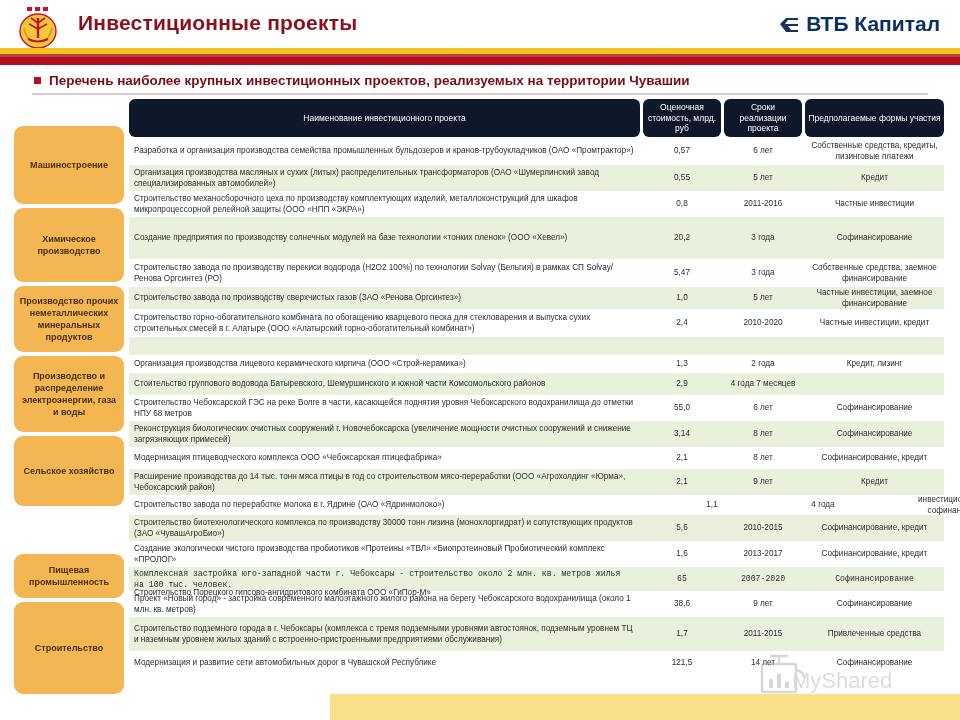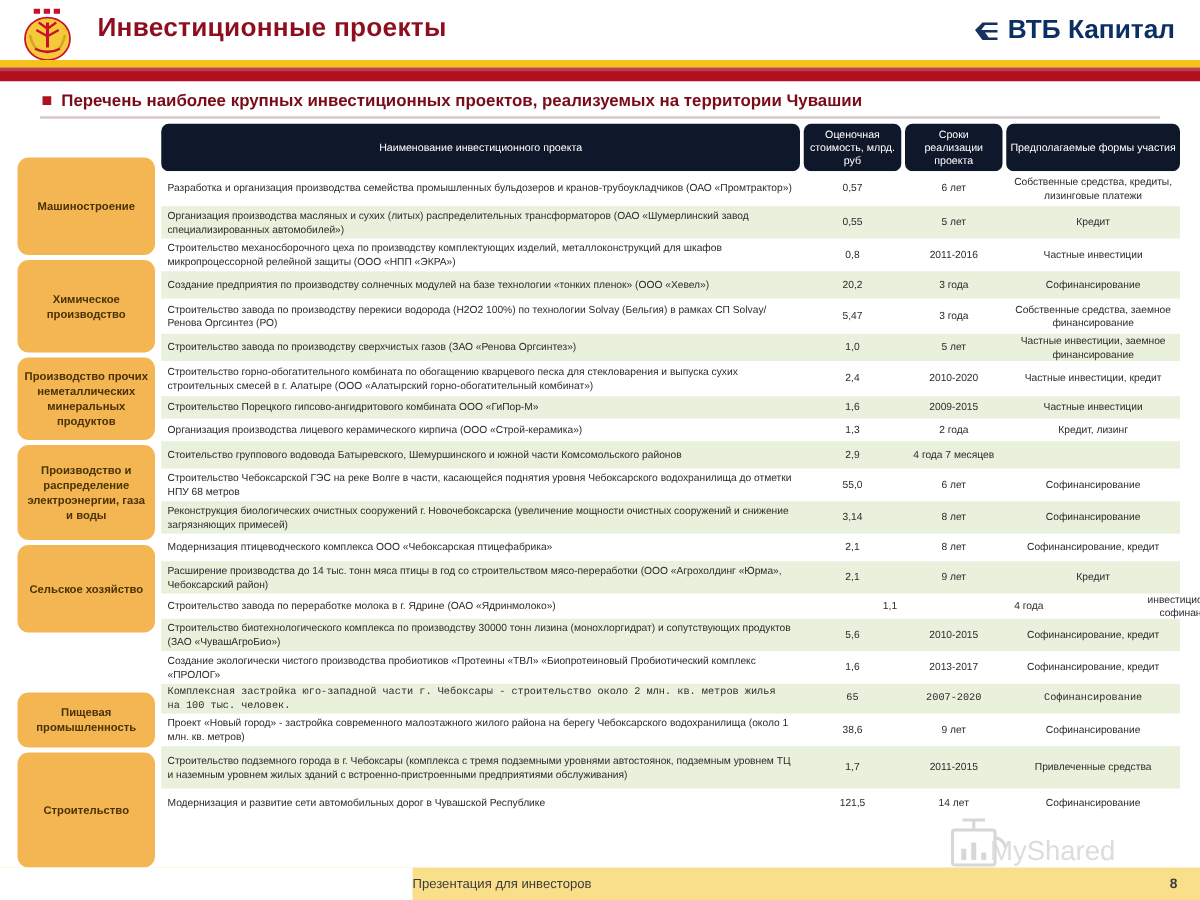--- a/index.html
+++ b/index.html
@@ -195,21 +195,21 @@
           <div class="cell cost">0,55</div>
           <div class="cell term">5 лет</div>
           <div class="cell form">Кредит</div>
         </div>
         <div class="row plain" style="height: 26px;">
           <div class="cell name">Строительство механосборочного цеха  по производству   комплектующих   изделий, металлоконструкций для      шкафов микропроцессорной релейной  защиты (ООО «НПП «ЭКРА»)</div>
           <div class="cell cost">0,8</div>
           <div class="cell term">2011-2016</div>
           <div class="cell form">Частные инвестиции</div>
         </div>
-        <div class="row alt" style="height: 22px;">
+        <div class="row alt" style="height: 42px;">
           <div class="cell name">Создание  предприятия  по  производству солнечных модулей  на  базе  технологии «тонких пленок» (ООО «Хевел»)</div>
           <div class="cell cost">20,2</div>
           <div class="cell term">3 года</div>
           <div class="cell form">Софинансирование</div>
         </div>
         <div class="row plain" style="height: 28px;">
           <div class="cell name">Строительство  завода  по  производству перекиси водорода  (H2O2 100%)   по технологии Solvay (Бельгия) в рамках СП Solvay/Ренова Оргсинтез (РО)</div>
           <div class="cell cost">5,47</div>
           <div class="cell term">3 года</div>
           <div class="cell form">Собственные средства, заемное финансирование</div>
@@ -219,21 +219,21 @@
           <div class="cell cost">1,0</div>
           <div class="cell term">5 лет</div>
           <div class="cell form">Частные инвестиции, заемное финансирование</div>
         </div>
         <div class="row plain" style="height: 28px;">
           <div class="cell name">Строительство   горно-обогатительного комбината по  обогащению кварцевого песка для  стекловарения  и выпуска сухих строительных смесей в г. Алатыре (ООО «Алатырский   горно-обогатительный комбинат»)</div>
           <div class="cell cost">2,4</div>
           <div class="cell term">2010-2020</div>
           <div class="cell form">Частные инвестиции, кредит</div>
         </div>
-        <div class="row alt" style="height: 18px;">
+        <div class="row alt" style="height: 18px; flex-direction: column;">
           <div class="cell name">Строительство Порецкого гипсово-ангидритового комбината ООО «ГиПор-М»</div>
           <div class="cell cost">1,6</div>
           <div class="cell term">2009-2015</div>
           <div class="cell form">Частные инвестиции</div>
         </div>
         <div class="row plain" style="height: 18px;">
           <div class="cell name">Организация производства лицевого керамического кирпича (ООО «Строй-керамика»)</div>
           <div class="cell cost">1,3</div>
           <div class="cell term">2 года</div>
           <div class="cell form">Кредит, лизинг</div>
@@ -324,19 +324,15 @@
         <rect x="13" y="33" width="4" height="9"></rect>
         <rect x="21" y="28" width="4" height="14"></rect>
         <rect x="29" y="36" width="4" height="6"></rect>
       </g>
     </svg>
     <span class="wm-text">MyShared</span>
   </div>
 
   <div class="footer">
     <div class="footer-left"></div>
-    <div class="footer-inner">
-      <span class="footer-text">Презентация для инвесторов</span>
-      <span class="footer-page">8</span>
-    </div>
   </div>
 
 </div>
 
 </body></html>

